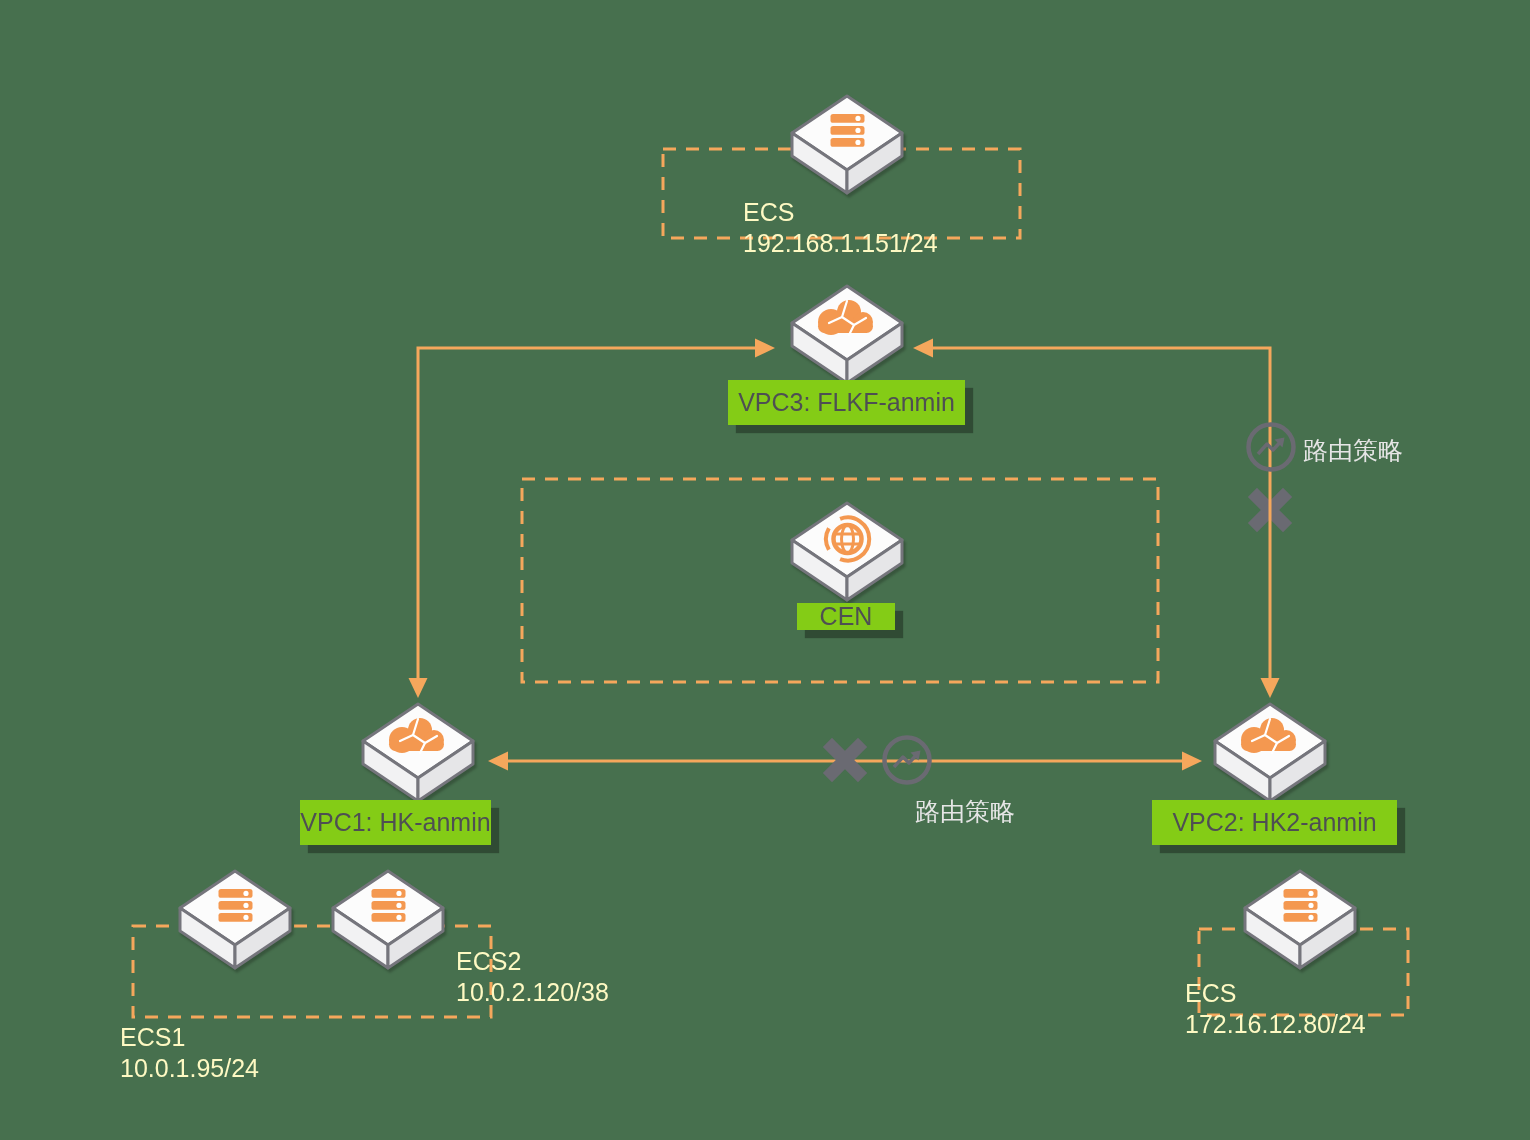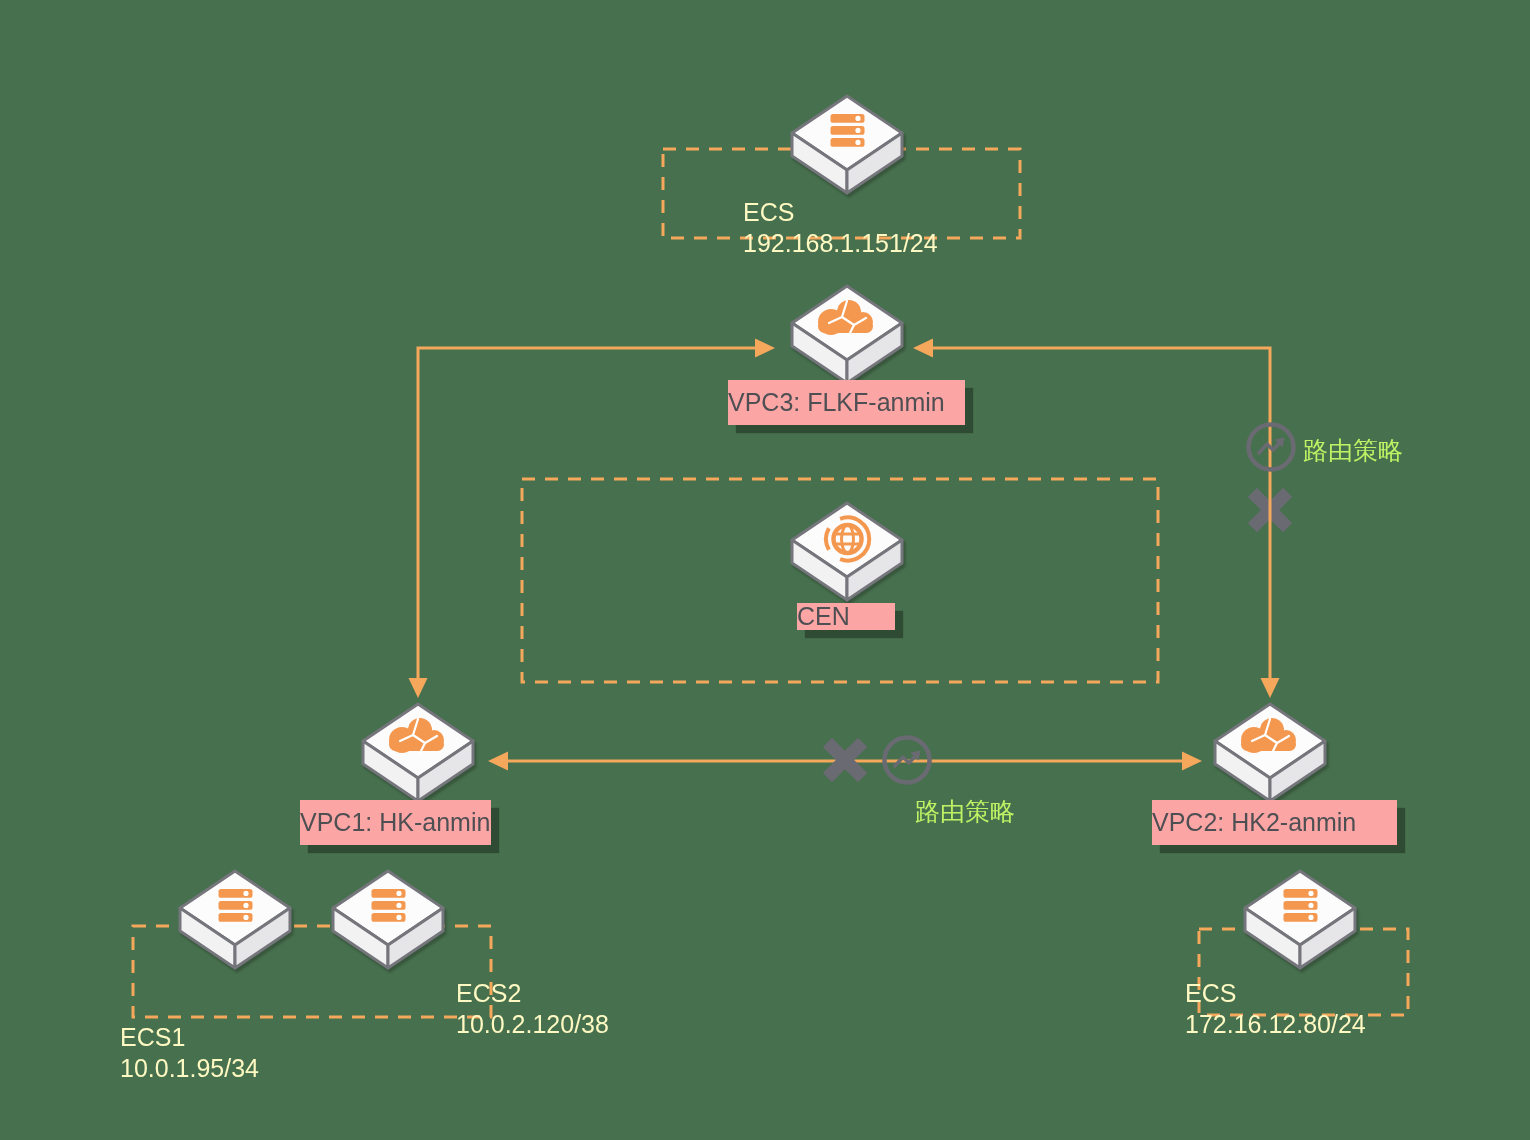--- a/index.html
+++ b/index.html
@@ -8,39 +8,39 @@
     font-family:"Liberation Sans","DejaVu Sans",sans-serif;
     background:#47704E;
     position:relative;
     overflow:hidden;
   }
   #stage{position:absolute;left:0;top:0;width:1530px;height:1140px;}
   #wires{position:absolute;left:0;top:0;width:1530px;height:1140px;}
 
   .node-label{
     position:absolute;
-    background:#fca5a5;
+    background:#84cc16;
     color:#4E4F53;
     font-size:25px;
-    display:flex;align-items:center;justify-content:flex-start;
+    display:flex;align-items:center;justify-content:center;
     box-shadow:8px 8px 1px rgba(10,16,10,0.38);
     white-space:nowrap;
     z-index:4;
   }
   .txt-block{
     position:absolute;
     color:#fef9c3;
     font-size:25px;
     line-height:31px;
     white-space:nowrap;
     z-index:5;
   }
   .route-label{
     position:absolute;
-    color:#bef264;
+    color:#e5e5e5;
     font-size:25px;
     line-height:30px;
     white-space:nowrap;
     z-index:5;
   }
 </style>
 </head>
 <body>
 
 <div id="stage">
@@ -164,23 +164,23 @@
   <div class="node-label" style="left:1152px;top:800px;width:245px;height:45px;">
     <span>VPC2: HK2-anmin</span>
   </div>
 
   <div class="txt-block" style="left:743px;top:197px;">
     <div>ECS</div>
     <div>192.168.1.151/24</div>
   </div>
   <div class="txt-block" style="left:120px;top:978px;margin-top:44px;">
     <div>ECS1</div>
-    <div>10.0.1.95/34</div>
+    <div>10.0.1.95/24</div>
   </div>
-  <div class="txt-block" style="left:456px;top:978px;">
+  <div class="txt-block" style="left:456px;top:946px;">
     <div>ECS2</div>
     <div>10.0.2.120/38</div>
   </div>
   <div class="txt-block" style="left:1185px;top:978px;">
     <div>ECS</div>
     <div>172.16.12.80/24</div>
   </div>
 
   <div class="route-label" style="left:1303px;top:435px;">路由策略</div>
   <div class="route-label" style="left:915px;top:796px;">路由策略</div>

